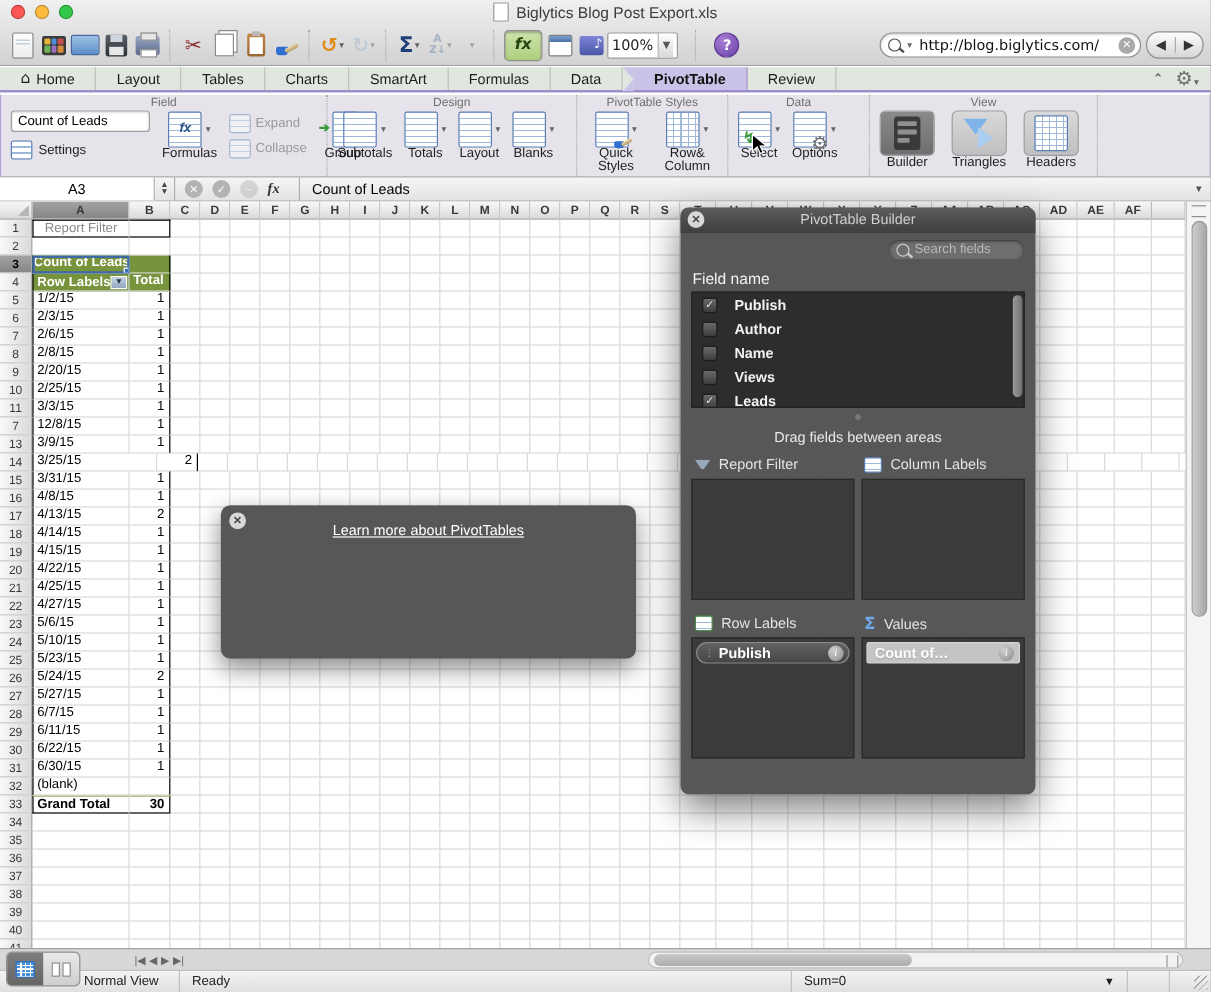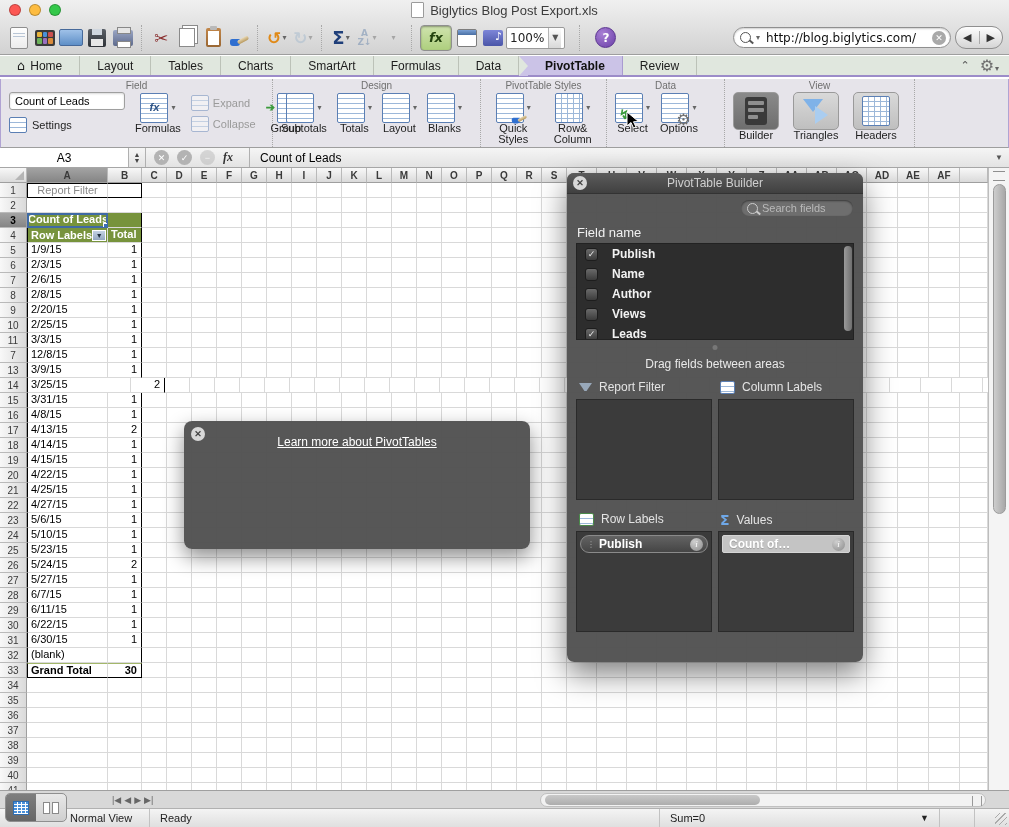--- a/index.html
+++ b/index.html
@@ -690,21 +690,21 @@
           <div class="cell" style="width: 30px;"></div>
           <div class="cell" style="width: 30px;"></div>
           <div class="cell" style="width: 30px;"></div>
           <div class="cell" style="width: 31px;"></div>
           <div class="cell" style="width: 31px;"></div>
           <div class="cell" style="width: 31px;"></div>
           <div class="cell" style="width: 28px;"></div>
         </div>
         <div class="grow">
           <div class="rhdr">5</div>
-          <div class="cell pda bl" style="width: 81px;">1/9/15</div>
+          <div class="cell pda bl" style="width: 81px;">1/2/15</div>
           <div class="cell pdb br" style="width: 34px;">1</div>
           <div class="cell" style="width: 25px;"></div>
           <div class="cell" style="width: 25px;"></div>
           <div class="cell" style="width: 25px;"></div>
           <div class="cell" style="width: 25px;"></div>
           <div class="cell" style="width: 25px;"></div>
           <div class="cell" style="width: 25px;"></div>
           <div class="cell" style="width: 25px;"></div>
           <div class="cell" style="width: 25px;"></div>
           <div class="cell" style="width: 25px;"></div>
@@ -2050,25 +2050,25 @@
       <span>Search fields</span>
     </div>
     <div class="dfieldlbl">Field name</div>
     <div class="dlist">
         <div class="frow">
           <span class="fcheck">✓</span>
           <span class="flabel">Publish</span>
         </div>
         <div class="frow">
           <span class="fcheck"></span>
-          <span class="flabel">Name</span>
+          <span class="flabel">Author</span>
         </div>
         <div class="frow">
           <span class="fcheck"></span>
-          <span class="flabel">Author</span>
+          <span class="flabel">Name</span>
         </div>
         <div class="frow">
           <span class="fcheck"></span>
           <span class="flabel">Views</span>
         </div>
         <div class="frow">
           <span class="fcheck">✓</span>
           <span class="flabel">Leads</span>
         </div>
       </div>

